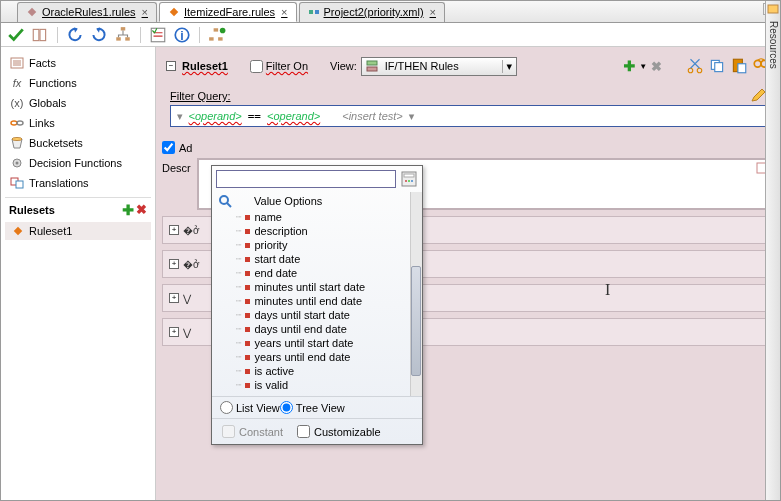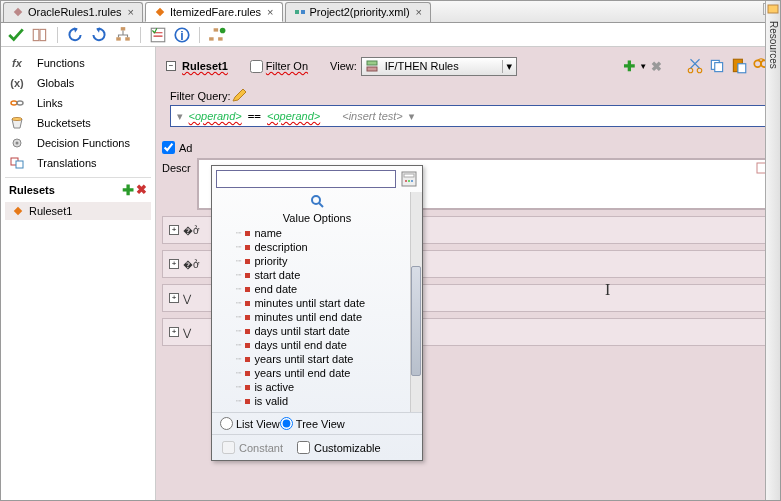--- a/index.html
+++ b/index.html
@@ -1,64 +1,64 @@
 <!DOCTYPE html>
 <html><head>
 <meta charset="utf-8">
 <style>
 * { box-sizing: border-box; margin: 0; padding: 0; font-family: Tahoma, sans-serif; font-size: 11px; }
 body { background: #fff; width: 781px; height: 501px; overflow: hidden; position: relative; border: 1px solid #9a9a9a; }
-.tabs { display: flex; align-items: center; height: 22px; background: linear-gradient(#f8f8f8,#e6e6e6); border-bottom: 1px solid #999; padding-left: 2px; position: relative; }
+.tabs { display: flex; align-items: center; height: 22px; background: linear-gradient(#f8f8f8,#e6e6e6); border-bottom: 1px solid #999; padding-left: 16px; position: relative; text-decoration: underline; }
 .tab { display: flex; align-items: center; padding: 2px 8px; border: 1px solid #999; border-bottom: none; margin-right: 2px; border-radius: 3px 3px 0 0; height: 20px; cursor: pointer; background: #e8e8e8; }
 .tab.active { background: #fff; border-bottom: 1px solid #fff; margin-bottom: -1px; }
 .tab .ico { width: 12px; height: 12px; margin-right: 4px; }
 .tab .close { margin-left: 6px; color: #555; }
 .tabs-end { position: absolute; right: 4px; top: 2px; display: flex; gap: 4px; align-items: center; }
 .tool-row { display: flex; align-items: center; height: 24px; padding: 0 6px; gap: 6px; border-bottom: 1px solid #ccc; }
 .tool-row .sep { width: 1px; height: 16px; background: #ccc; margin: 0 2px; }
 .main { display: flex; height: calc(100% - 46px); }
 .sidebar { width: 155px; padding: 6px 4px; border-right: 1px solid #ccc; }
 .side-item { display: flex; align-items: center; padding: 3px 4px; cursor: pointer; }
-.side-item .ic { width: 16px; height: 14px; margin-right: 12px; display: flex; align-items: center; justify-content: center; font-weight: bold; }
+.side-item .ic { width: 16px; height: 14px; margin-right: 4px; display: flex; align-items: center; justify-content: center; font-weight: normal; }
 .rulesets-hdr { display: flex; align-items: center; justify-content: space-between; padding: 4px; font-weight: bold; border-top: 1px solid #ddd; margin-top: 4px; }
 .rulesets-hdr .btns { display: flex; gap: 2px; }
 .ruleset-item { display: flex; align-items: center; padding: 3px 6px; background: #f0eaea; cursor: pointer; }
 .content { flex: 1; background: #e8d8dc; padding: 6px; overflow: hidden; }
 .main-tool { display: flex; align-items: center; background: #e8d8dc; padding: 2px 4px; gap: 6px; height: 26px; }
 .ruleset-label { font-weight: bold; text-decoration: underline wavy #d00; text-decoration-skip-ink: none; }
 .minus-box { width: 10px; height: 10px; border: 1px solid #666; font-size: 8px; line-height: 8px; text-align: center; background: #fff; }
 .filter-chk { display: flex; align-items: center; gap: 3px; }
 .filter-chk input { margin: 0; }
 .filter-chk span { text-decoration: underline wavy #d00; }
 .view-select { display: flex; align-items: center; gap: 4px; }
 .combo { display: flex; align-items: center; border: 1px solid #7a7a7a; background: linear-gradient(#fff,#e4e4e4); height: 19px; }
 .combo .ci { width: 14px; height: 14px; margin: 0 3px; }
 .combo .ct { padding: 0 3px; }
 .combo .ca { border-left: 1px solid #aaa; width: 14px; text-align: center; }
 .main-tool-right { margin-left: auto; display: flex; gap: 4px; align-items: center; }
 .btnlet { width: 18px; height: 18px; display: flex; align-items: center; justify-content: center; }
 .filter-block { background: #e8d8dc; padding: 4px 8px 8px; margin-top: 6px; }
-.fq-row { display: flex; justify-content: flex-start; align-items: center; }
+.fq-row { display: flex; justify-content: space-between; align-items: center; text-decoration: underline; }
 .fq-input-row { background: #fff; border: 1px solid #3b5aa3; padding: 2px 6px; margin-top: 2px; display: flex; align-items: center; gap: 6px; height: 22px; }
 .op-placeholder { color: #2b5; text-decoration: underline wavy #d00; font-style: italic; }
 .eq { font-family: monospace; }
 .insert-test { color: #888; font-style: italic; }
 .tri { color: #888; }
 .rule-row { display: flex; align-items: center; background: #f0e4e8; border: 1px solid #c8b8be; height: 28px; margin-top: 6px; padding: 0 6px; gap: 4px; }
 .plus-box { width: 10px; height: 10px; border: 1px solid #666; background: #fff; font-size: 8px; line-height: 8px; text-align: center; }
 .dbl-arrow { font-size: 10px; color: #333; }
 .descr-row { display: flex; align-items: flex-start; gap: 6px; margin-top: 4px; }
 .descr-box { flex: 1; height: 52px; background: #fff; border: 2px solid #c0b0b6; position: relative; }
 .descr-corner { position: absolute; right: 2px; top: 2px; width: 14px; height: 14px; }
 .ad-chk { display: flex; align-items: center; gap: 4px; margin-top: 6px; }
 .popup { position: absolute; left: 210px; top: 164px; width: 212px; background: linear-gradient(#fdfdfd,#ebeff5); border: 1px solid #6a6a6a; box-shadow: 2px 2px 4px rgba(0,0,0,.25); z-index: 50; }
 .popup-search { display: flex; align-items: center; padding: 4px; gap: 4px; }
 .popup-search input { flex: 1; border: 1px solid #6b6b9b; height: 18px; padding: 1px 3px; }
 .popup-body { padding: 0 6px 4px; max-height: 260px; position: relative; }
-.popup-title { display: flex; align-items: center; gap: 4px; padding: 2px 0; flex-direction: column; }
+.popup-title { display: flex; align-items: center; gap: 22px; padding: 2px 0; }
 .tree-item { display: flex; align-items: center; gap: 4px; padding: 1px 0 1px 18px; cursor: pointer; }
 .tree-item .dash { color: #999; font-size: 9px; }
 .tree-item .sq { width: 5px; height: 5px; background: #cd3c2e; }
 .popup-radio-row { display: flex; padding: 4px 8px; align-items: center; border-top: 1px solid #d0d4da; }
 .popup-radio-row label { display: flex; align-items: center; gap: 3px; }
 .popup-footer { display: flex; gap: 14px; padding: 6px 10px; border-top: 1px solid #d0d4da; }
 .popup-footer label { display: flex; align-items: center; gap: 4px; color: #888; }
 .popup-footer label.enabled { color: #000; }
 .scrolltrack { position: absolute; right: 0; top: 0; bottom: 0; width: 12px; background: #e8e8e8; border-left: 1px solid #ccc; }
 .scrollthumb { position: absolute; right: 1px; top: 74px; width: 10px; height: 110px; background: linear-gradient(#d8dde6,#b8c0cc); border: 1px solid #98a0b0; border-radius: 2px; }
@@ -140,20 +140,29 @@
       <rect x="1" y="10" width="4" height="3" fill="#c96"></rect>
       <rect x="9" y="10" width="4" height="3" fill="#c96"></rect>
       <circle cx="13" cy="4" r="2.5" fill="#2a9b2a"></circle>
     </svg>
   <span class="help-q" style="margin-left:auto">?</span>
 </div>
 
 <div class="main">
   <div class="sidebar">
     <div class="side-item">
+        <span class="ic">
+          <svg width="14" height="12" viewBox="0 0 14 12">
+            <rect x="1" y="1" width="12" height="10" fill="#fff" stroke="#b87"></rect>
+            <path d="M3 4H11M3 6H11M3 8H11" stroke="#b87"></path>
+          </svg>
+        </span>
+        <span>Facts</span>
+      </div>
+    <div class="side-item">
         <span class="ic" style="font-style:italic;color:#555">fx</span>
         <span>Functions</span>
       </div>
     <div class="side-item">
         <span class="ic" style="color:#555">(x)</span>
         <span>Globals</span>
       </div>
     <div class="side-item">
         <span class="ic">
           <svg width="14" height="12" viewBox="0 0 14 12">

